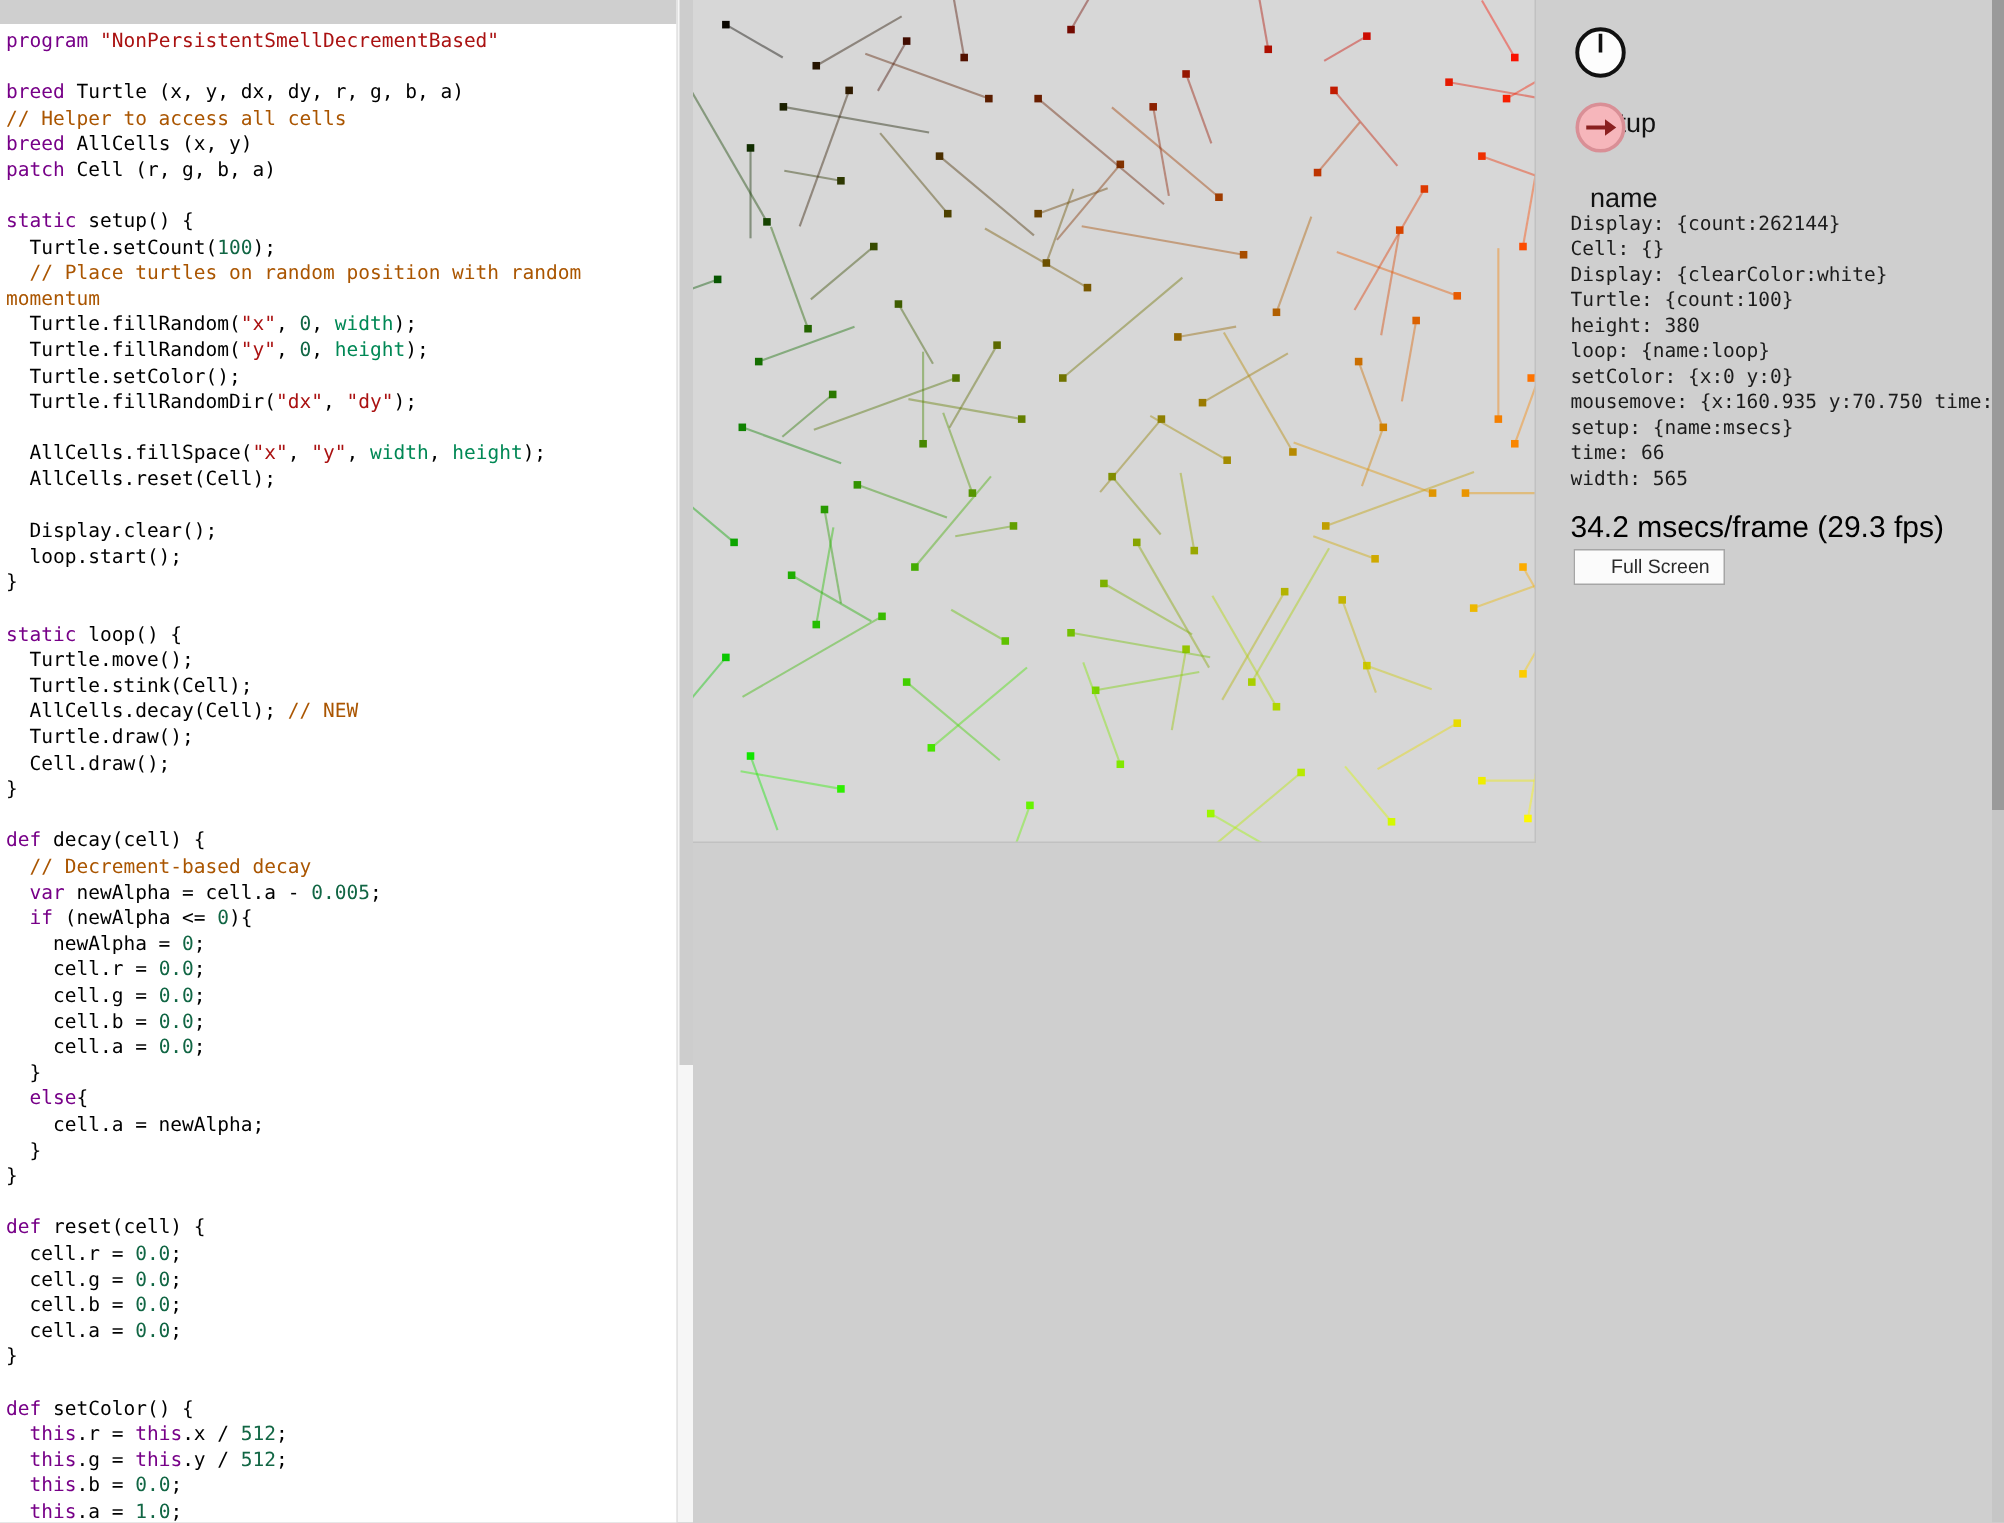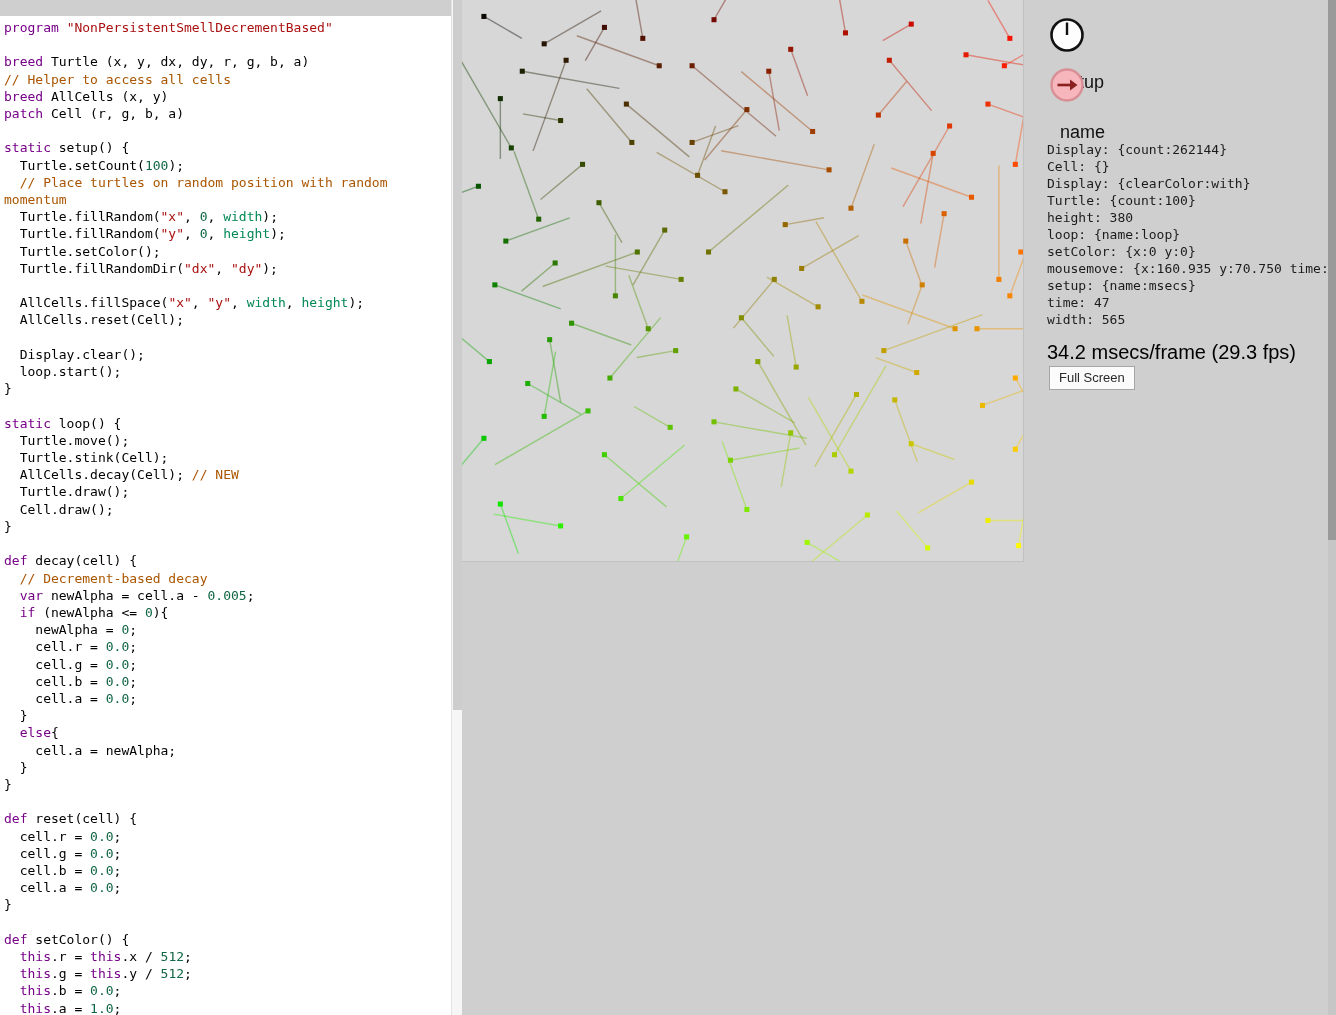--- a/index.html
+++ b/index.html
@@ -63,21 +63,21 @@
   }
   .fps {
     position:absolute; left:7px; top:341px;
     font-size:20px; color:#000;
   }
   .fullscreen-btn {
     position:absolute; left:9px; top:366px;
     font-family:"Liberation Sans", sans-serif;
     font-size:13px; color:#2a2a2a;
     background:#fbfbfb; border:1px solid #a6a6a6;
-    padding:3px 9px 4px 9px; cursor:pointer;
+    padding:3px 9px 4px 24px; cursor:pointer;
   }
 
   
   .page-scrollbar {
     position:absolute; right:0; top:0; width:8px; height:1015px;
     background:#c6c6c6; z-index:5;
   }
   .page-scrollbar .thumb {
     position:absolute; left:0; top:0; width:8px; height:540px; background:#9a9a9a;
   }
@@ -311,21 +311,21 @@
 
   <div class="btn-row loop">
     <svg class="btn-icon" viewBox="0 0 36 36">
       <circle cx="18" cy="18" r="15.5" fill="var(--loop_icon_fill,#f6b6bb)" stroke="var(--loop_icon_stroke,#d98f96)" stroke-width="2.4"></circle>
       <line x1="8.5" y1="18" x2="22" y2="18" stroke="var(--loop_icon_arrow,#8a2020)" stroke-width="2.6"></line>
       <polygon points="21,12.5 28.5,18 21,23.5" fill="var(--loop_icon_arrow,#8a2020)"></polygon>
     </svg>
     <span class="btn-label">name</span>
   </div>
 
-  <pre id="state" class="state"><div>Display: {count:262144}</div><div>Cell: {}</div><div>Display: {clearColor:with}</div><div>Turtle: {count:100}</div><div>height: 380</div><div>loop: {name:loop}</div><div>setColor: {x:0 y:0}</div><div>mousemove: {x:160.935 y:70.750 time:9</div><div>setup: {name:msecs}</div><div>time: 47</div><div>width: 565</div></pre>
+  <pre id="state" class="state"><div>Display: {count:262144}</div><div>Cell: {}</div><div>Display: {clearColor:white}</div><div>Turtle: {count:100}</div><div>height: 380</div><div>loop: {name:loop}</div><div>setColor: {x:0 y:0}</div><div>mousemove: {x:160.935 y:70.750 time:9</div><div>setup: {name:msecs}</div><div>time: 66</div><div>width: 565</div></pre>
 
   <div class="fps">34.2 msecs/frame (29.3 fps)</div>
 
   <button class="fullscreen-btn">Full Screen</button>
 </div>
 
 <div class="page-scrollbar">
   <div class="thumb"></div>
 </div>
 

